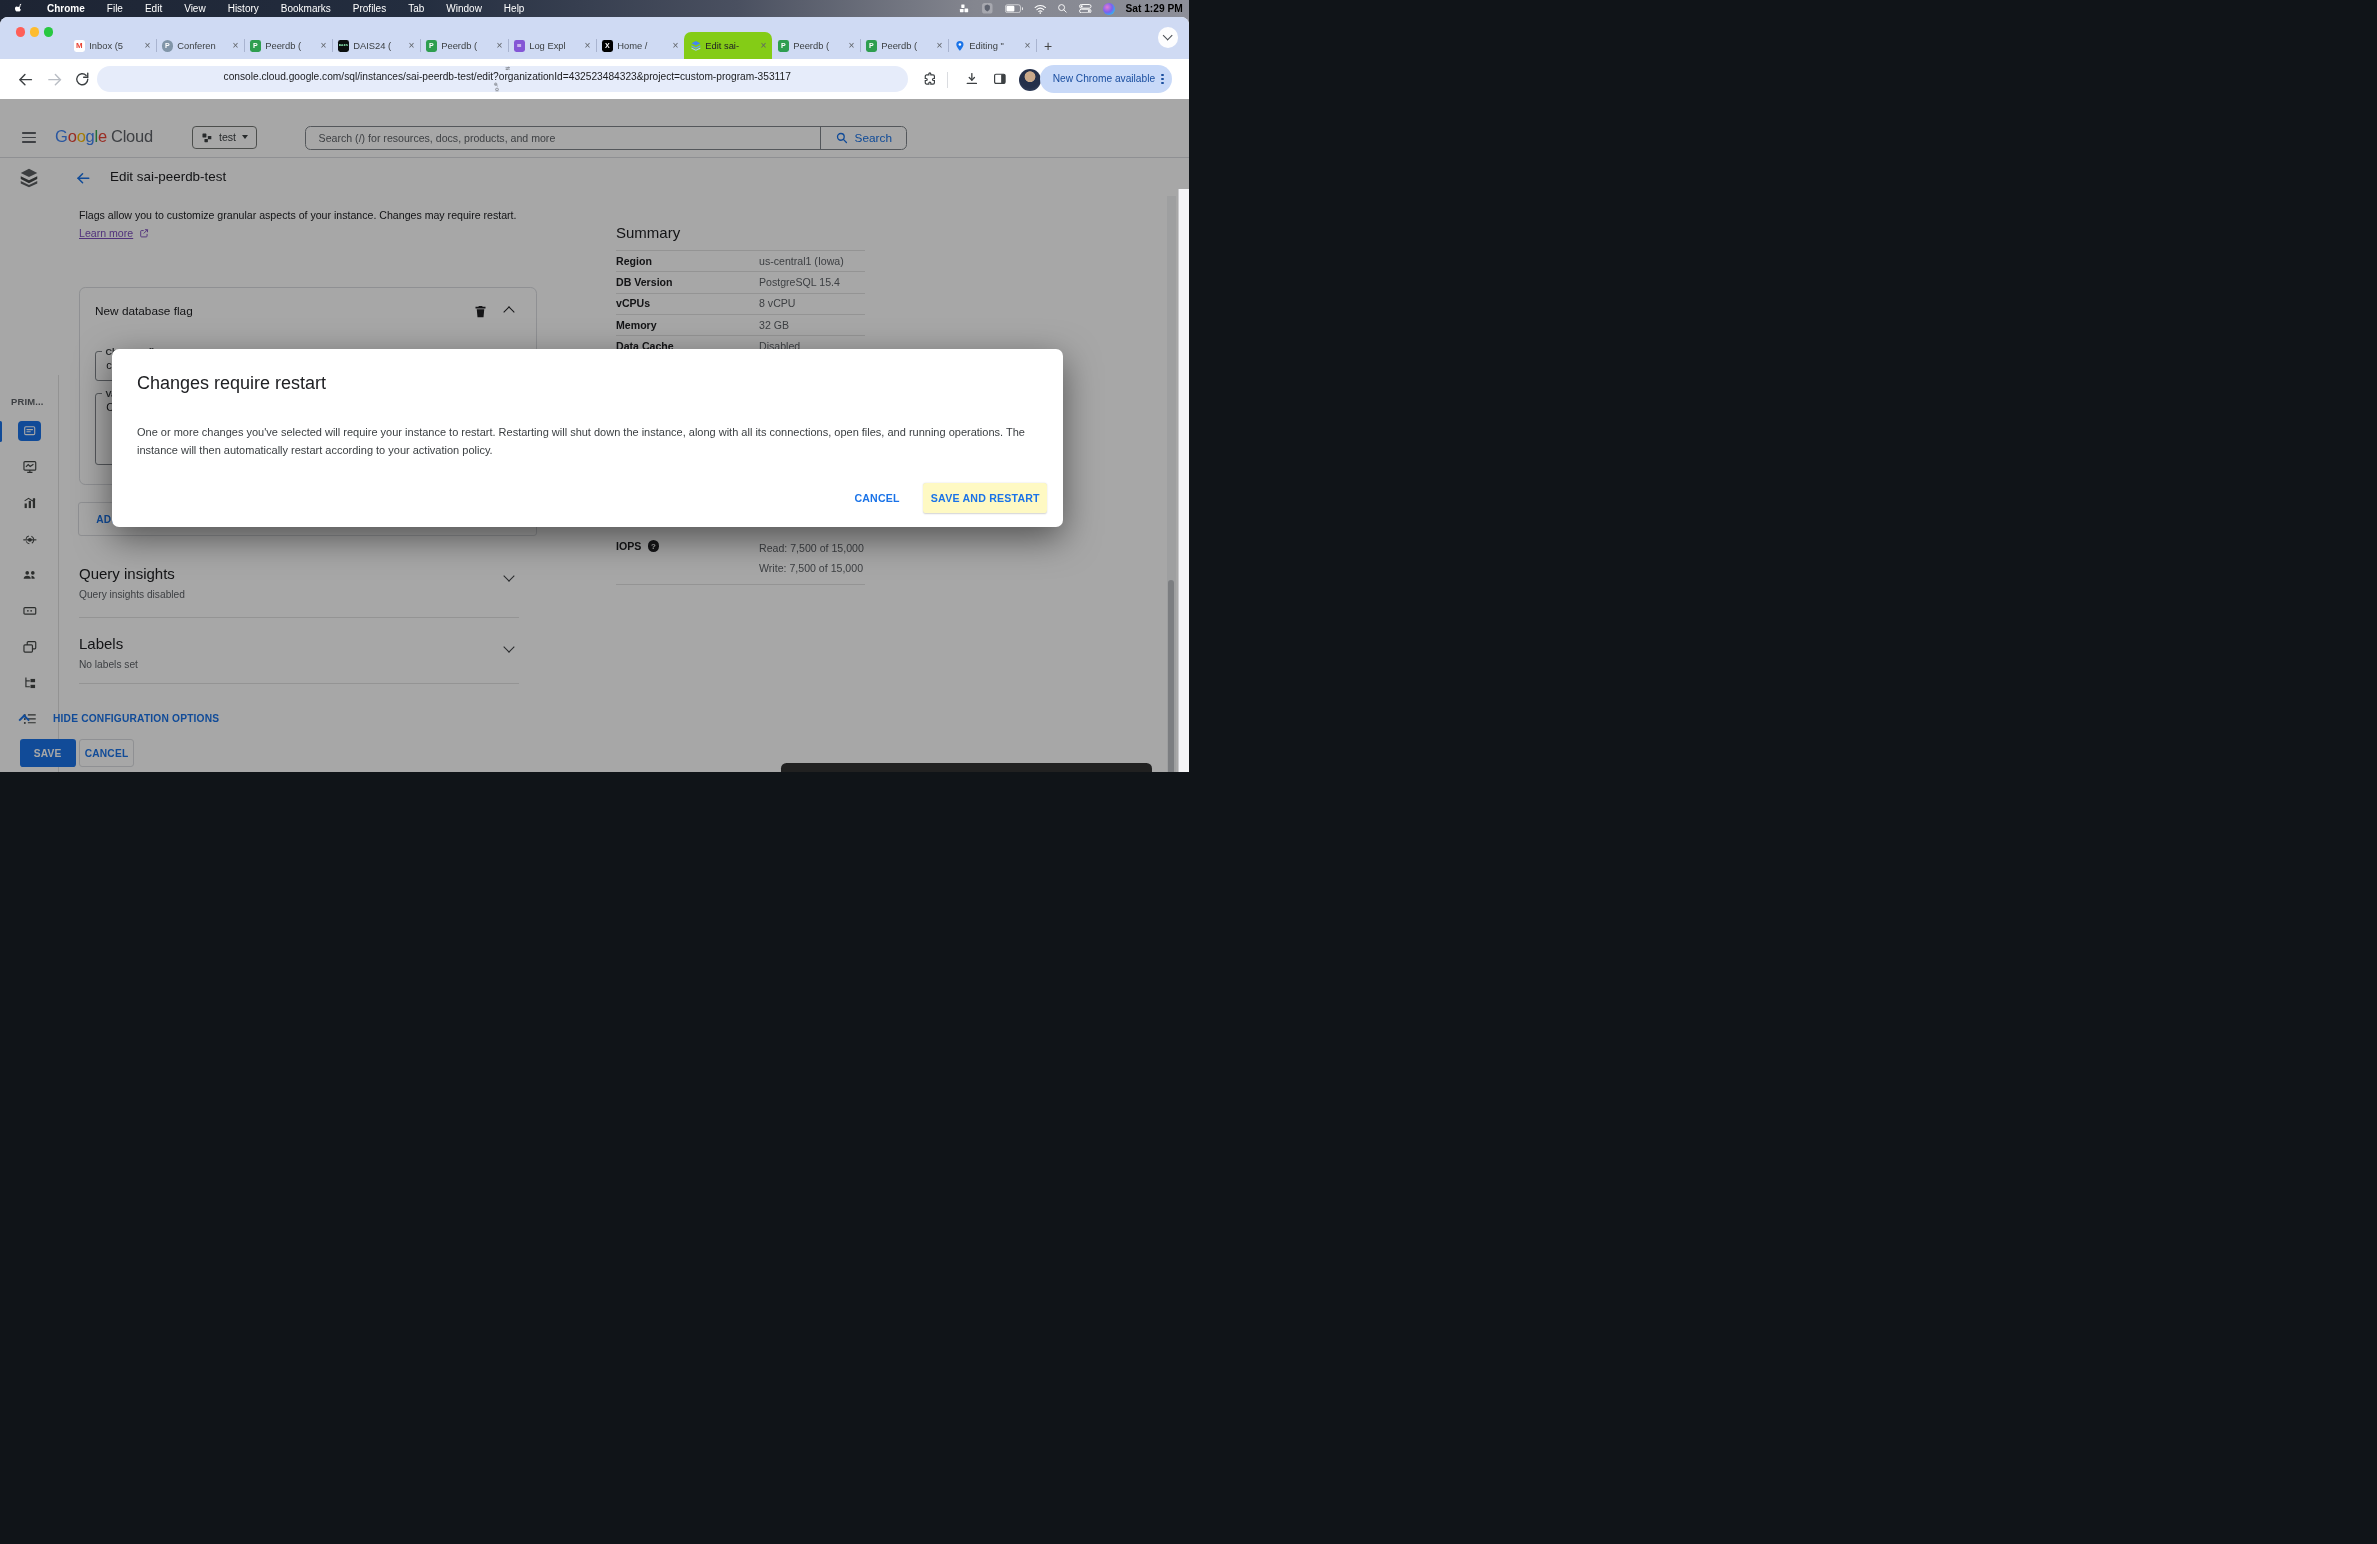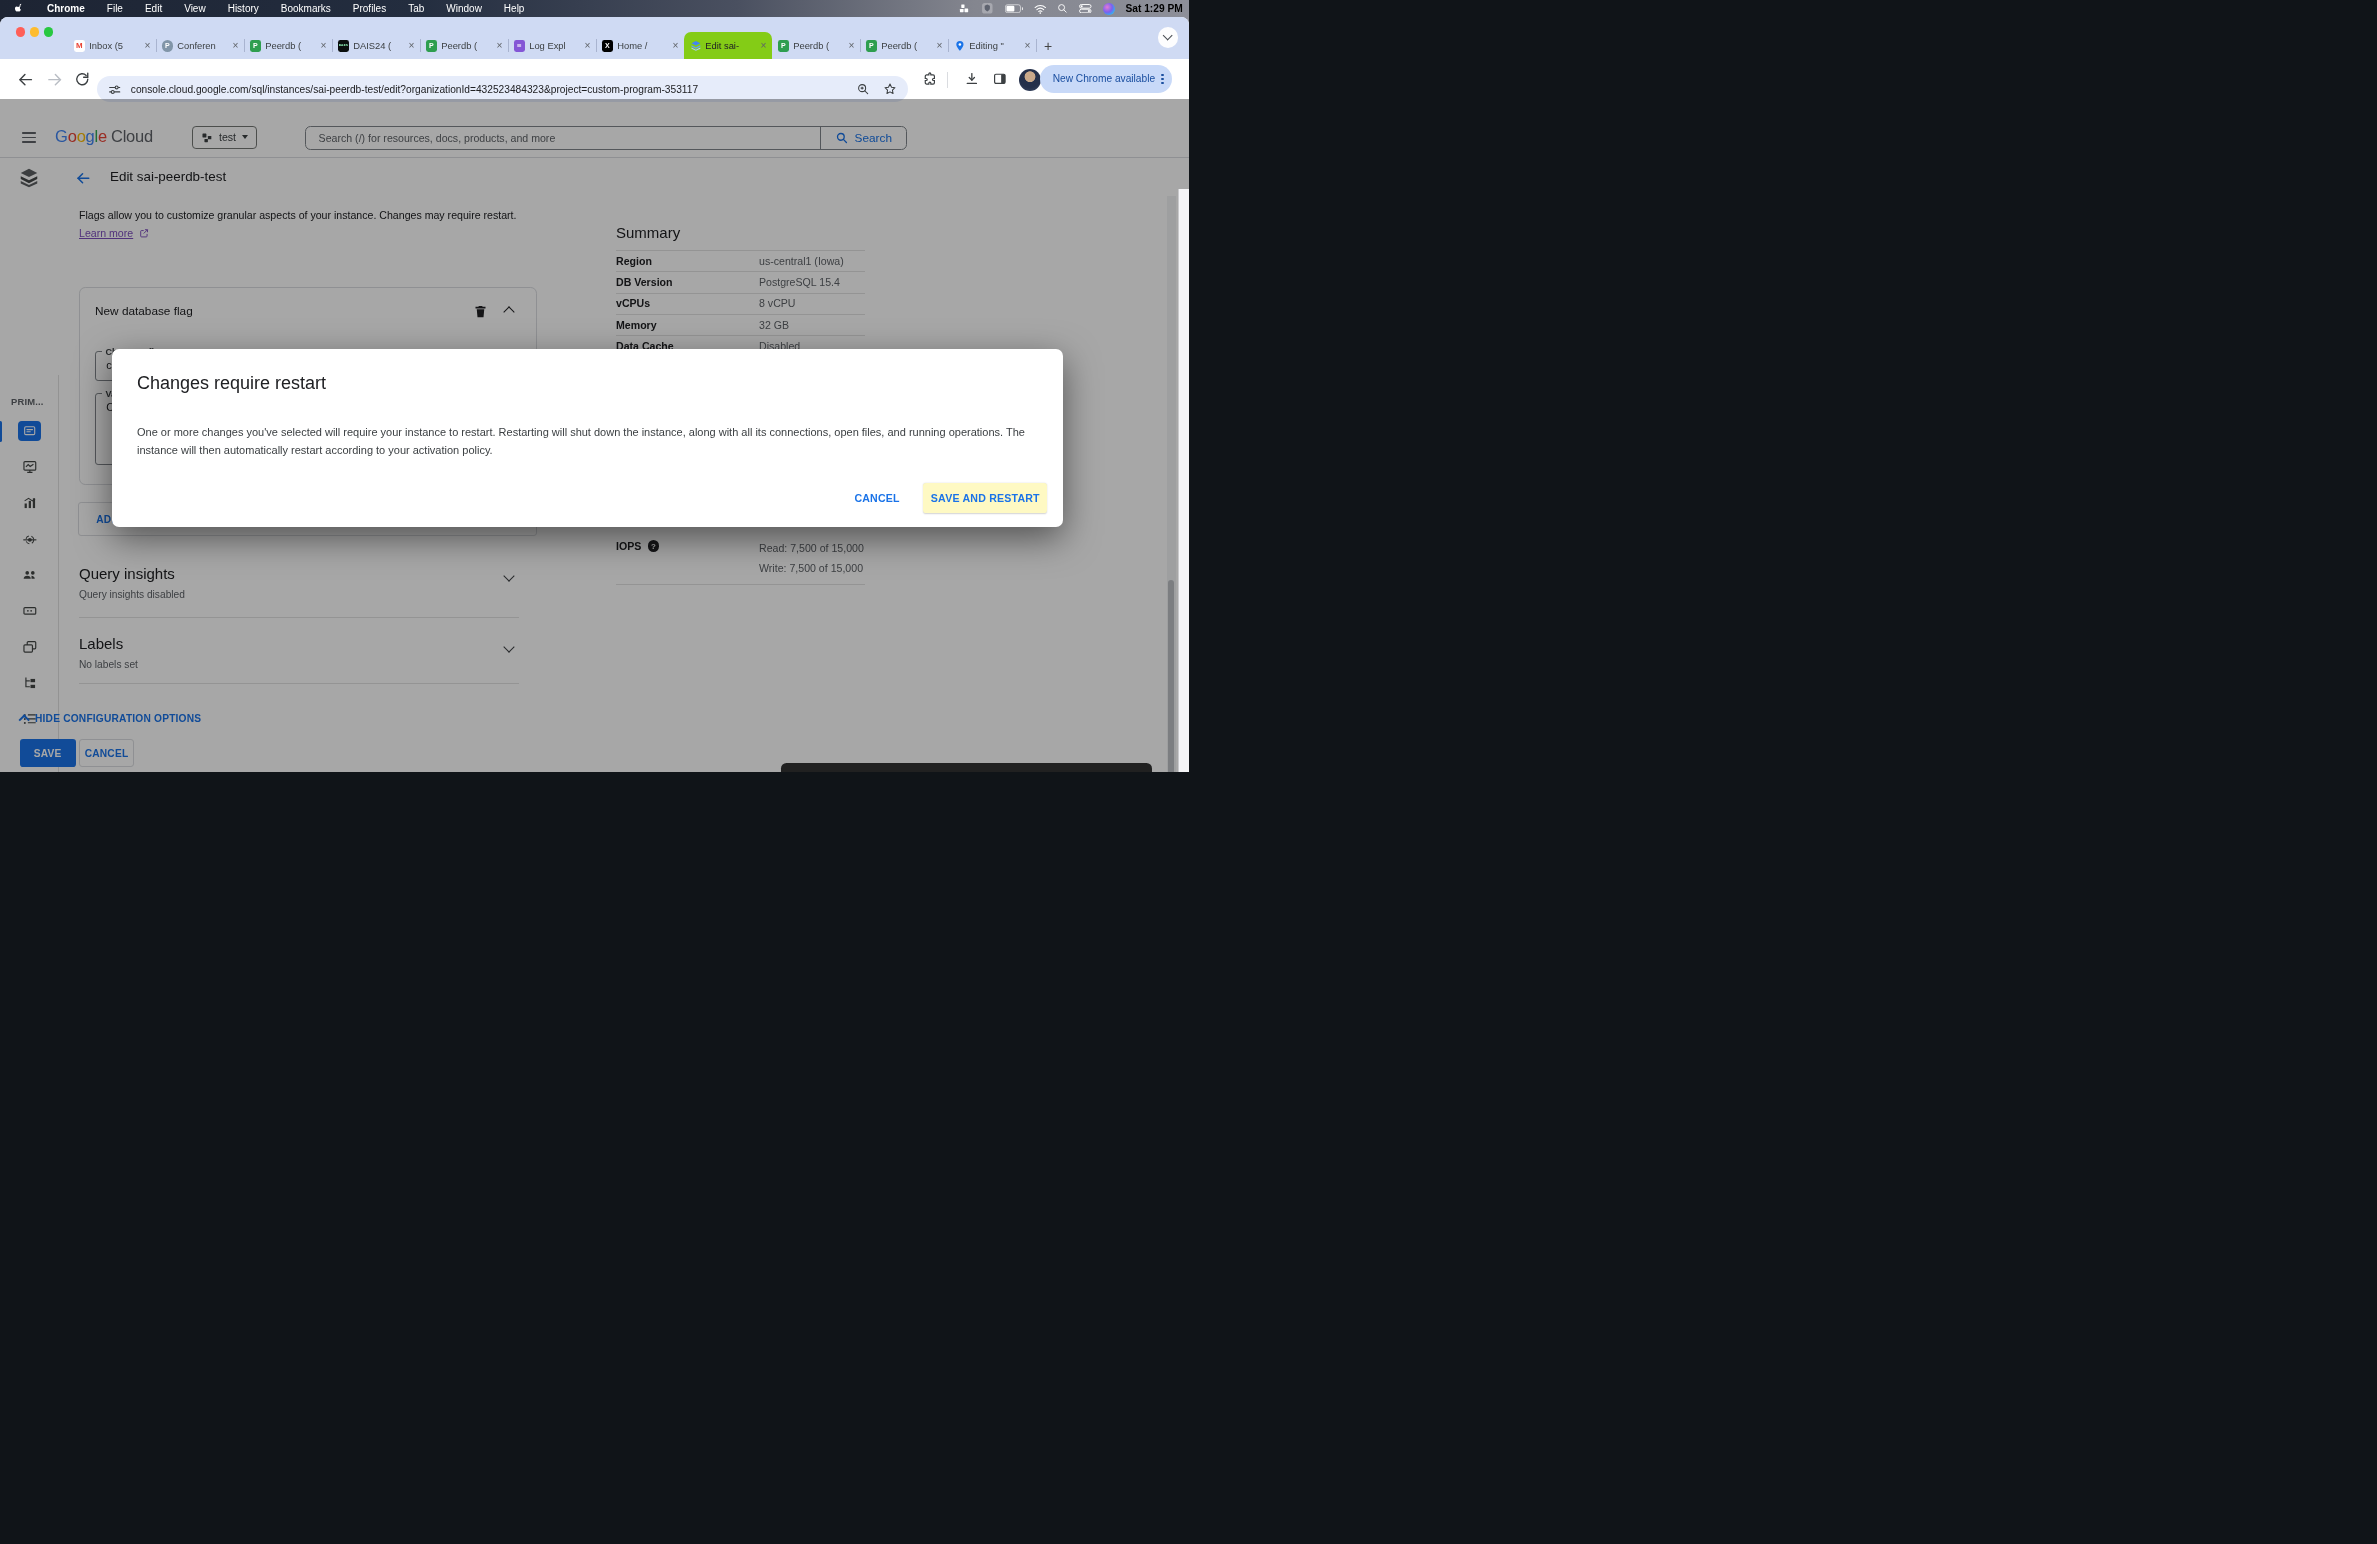--- a/index.html
+++ b/index.html
@@ -32,21 +32,21 @@
   .fav-postgres{background:#8195a8;color:#fff;font-size:7px;border-radius:50%;}
   .fav-peerdb{background:#2e9e4f;color:#fff;font-size:7px;}
   .fav-dais{background:#0b0f0e;color:#8ef0b6;font-size:3.9px;line-height:3.9px;width:11.8px;word-break:break-all;text-align:center;font-family:"Liberation Mono","DejaVu Sans Mono",monospace;}
   .fav-logs{background:#8456d6;color:#fff;font-size:7.9px;}
   .fav-x{background:#000;color:#fff;font-size:7px;}
   .newtab{font-size:14px;color:#444;margin-left:7.9px;margin-top:-19.7px}
   .tabsearch{right:11px;top:10.2px;width:20.4px;height:20.4px;border-radius:50%;background:#fdfdfe;display:flex;align-items:center;justify-content:center;}
   .chev{width:6.3px;height:6.3px;border-right:1.6px solid #474b50;border-bottom:1.6px solid #474b50;transform:rotate(45deg);margin-top:-3.1px;}
 
   .toolbar{left:0;top:42px;width:1189px;height:57px;background:#fff;}
-  .omni{left:97px;top:17px;width:811px;height:26px;border-radius:13.4px;background:#e6ecfa;display:flex;align-items:center;}
+  .omni{left:97px;top:7px;width:811px;height:26px;border-radius:13.4px;background:#e6ecfa;display:flex;align-items:center;flex-direction:column;}
   .url{font-size:10.2px;color:#202124;margin-left:9.4px;white-space:nowrap;}
   .chip{right:17.3px;top:5.5px;height:28px;border-radius:14px;background:#c8d9f8;display:flex;align-items:center;padding:0 7.9px 0 12.6px;color:#1b4fa0;font-size:10.2px;gap:6.3px;}
   .dots3{display:flex;flex-direction:column;gap:1.6px;}
   .dots3 i{width:2.4px;height:2.4px;border-radius:50%;background:#1b4fa0;}
   .avatar{border-radius:50%;background:radial-gradient(circle at 50% 35%,#c9a98a 0 28%,#24304a 32% 60%,#3c4a66 100%);}
 
   
   .gcphead{left:0;top:99px;width:1189px;height:42px;background:#fff;border-bottom:0.8px solid #dadce0;box-sizing:border-box;}
   .hamb{left:22px;top:15.7px;width:14px;height:11px;display:flex;flex-direction:column;justify-content:space-between;}
   .hamb i{height:1.6px;background:#5f6368;border-radius:0.8px;}
@@ -83,21 +83,21 @@
   .field{border:0.8px solid #80868b;border-radius:3.1px;box-sizing:border-box;background:#fff;}
   .flabel{position:absolute;top:-5.5px;left:6.3px;background:#fff;padding:0 3.1px;font-size:9px;font-weight:600;color:#3c4043;}
   .fval{position:absolute;left:10.2px;top:7px;font-size:11px;color:#202124;}
   .selcaret{position:absolute;right:11px;top:11.8px;width:0;height:0;border-left:3.9px solid transparent;border-right:3.9px solid transparent;border-top:4.7px solid #5f6368;}
   .addbox{left:19px;top:306px;width:459px;height:34px;border:0.8px solid #dadce0;border-radius:3.1px;box-sizing:border-box;display:flex;align-items:center;}
   .addlbl{margin-left:17.3px;color:#1a73e8;font-size:10.2px;font-weight:600;letter-spacing:0.2px;}
   .secttitle{font-size:15px;color:#202124;}
   .sectsub{font-size:10.2px;color:#5f6368;text-align:right;}
   .hdiv{height:0.8px;background:#e3e3e3;}
   .chevdown{width:7px;height:7px;border-right:1.6px solid #3c4043;border-bottom:1.6px solid #3c4043;transform:rotate(45deg);}
-  .hideconf{left:19.7px;top:517px;display:flex;align-items:center;gap:7px;color:#1a73e8;font-size:10.2px;font-weight:600;letter-spacing:0.2px;}
+  .hideconf{left:19.7px;top:517px;display:flex;align-items:center;gap:25px;color:#1a73e8;font-size:10.2px;font-weight:600;letter-spacing:0.2px;}
   .caret-up{width:6.3px;height:6.3px;border-left:2px solid #1a73e8;border-top:2px solid #1a73e8;transform:rotate(45deg);margin-top:3.1px;}
   .btn{border-radius:3.1px;font-size:10.2px;font-weight:600;letter-spacing:0.2px;display:flex;align-items:center;justify-content:center;box-sizing:border-box;}
   .btn-save{left:19.7px;top:543px;width:56px;height:28px;background:#1a73e8;color:#fff;}
   .btn-cancel{left:79px;top:543px;width:55px;height:28px;background:#fff;color:#1a73e8;border:0.8px solid #dadce0;}
 
   
   .sumtitle{left:616px;top:27.5px;font-size:15px;color:#202124;}
   .srow{left:616px;width:249px;height:20.4px;display:flex;align-items:center;}
   .srow .sl{width:143px;font-size:10.6px;font-weight:600;color:#202124;}
   .srow .sv{font-size:10.6px;color:#5f6368;}

